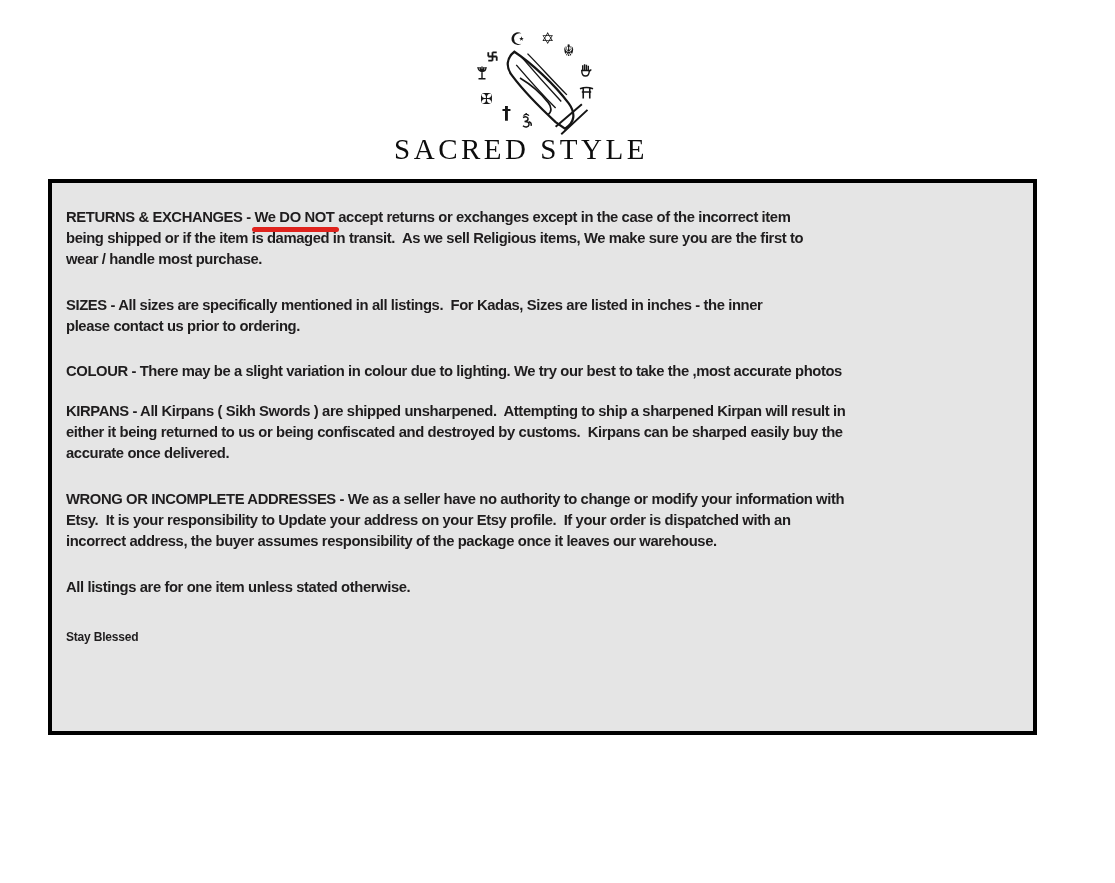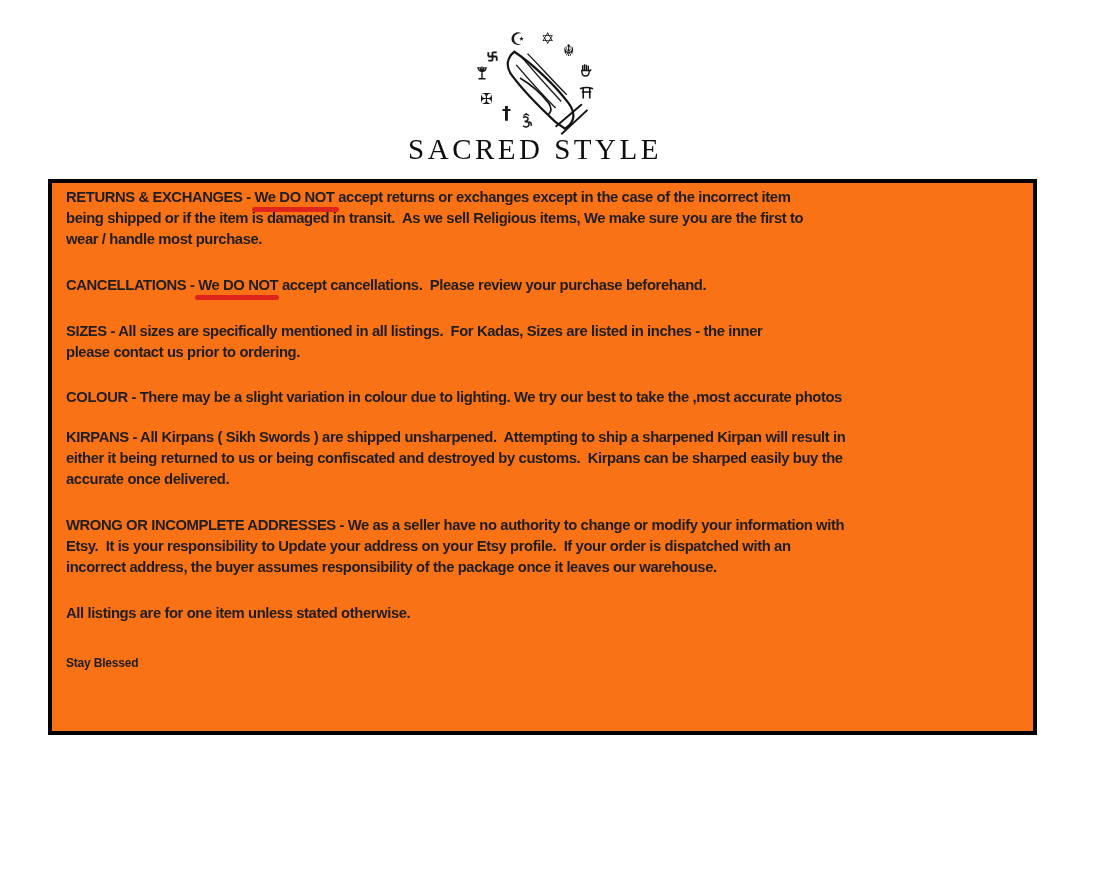--- a/index.html
+++ b/index.html
@@ -8,29 +8,29 @@
     font-family:"Liberation Sans","DejaVu Sans",sans-serif;overflow:hidden;
   }
   
   .logo-art{position:absolute;left:0;top:0;width:1115px;height:175px;}
   .sym{
     position:absolute;font-family:"DejaVu Sans",sans-serif;color:#161616;
     font-size:15px;line-height:1;font-weight:600;
   }
   .sym svg{display:block;}
   .brand{
-    position:absolute;left:535px;top:133px;transform:translateX(-50%);
+    position:absolute;left:521px;top:133px;transform:translateX(-50%);
     font-family:"Liberation Serif","DejaVu Serif",serif;font-size:29px;
     letter-spacing:3.5px;color:#0d0d0d;white-space:nowrap;
   }
   
   .policy-box{
     position:absolute;left:48px;top:179px;width:989px;height:556px;
-    border:4px solid #000000;box-sizing:border-box;background:#f97316;
-    padding:4px 12px 0 14px;
+    border:4px solid #000000;box-sizing:border-box;background:#e5e5e5;
+    padding:24px 12px 0 14px;
   }
   .sec{margin:0 0 25px 0;}
   .sec.gap-lg{margin-bottom:24px;}
   .sec.gap-md{margin-bottom:19px;}
   .sec.gap-sm{margin-bottom:28px;}
   .ln{
     white-space:pre;font-weight:bold;font-size:14.8px;line-height:21px;
     letter-spacing:-0.4px;color:#1f1d1e;
   }
   .signoff .ln{font-size:12px;line-height:22px;letter-spacing:-0.2px;}
@@ -93,23 +93,20 @@
 </div>
 
 <div class="policy-box">
 
   <div class="sec">
     <div class="ln"><span>RETURNS &amp; EXCHANGES - </span><span class="udl"><span>We DO NOT </span></span><span>accept returns or exchanges except in the case of the incorrect item</span></div>
     <div class="ln">being shipped or if the item is damaged in transit.  As we sell Religious items, We make sure you are the first to</div>
     <div class="ln">wear / handle most purchase.</div>
   </div>
 
-  <div class="sec">
-    <div class="ln"><span>CANCELLATIONS - </span><span class="udl"><span>We DO NOT</span></span><span> accept cancellations.  Please review your purchase beforehand.</span></div>
-  </div>
 
   <div class="sec gap-lg">
     <div class="ln">SIZES - All sizes are specifically mentioned in all listings.  For Kadas, Sizes are listed in inches - the inner</div>
     <div class="ln">please contact us prior to ordering.</div>
   </div>
 
   <div class="sec gap-md">
     <div class="ln">COLOUR - There may be a slight variation in colour due to lighting. We try our best to take the ,most accurate photos</div>
   </div>
 

